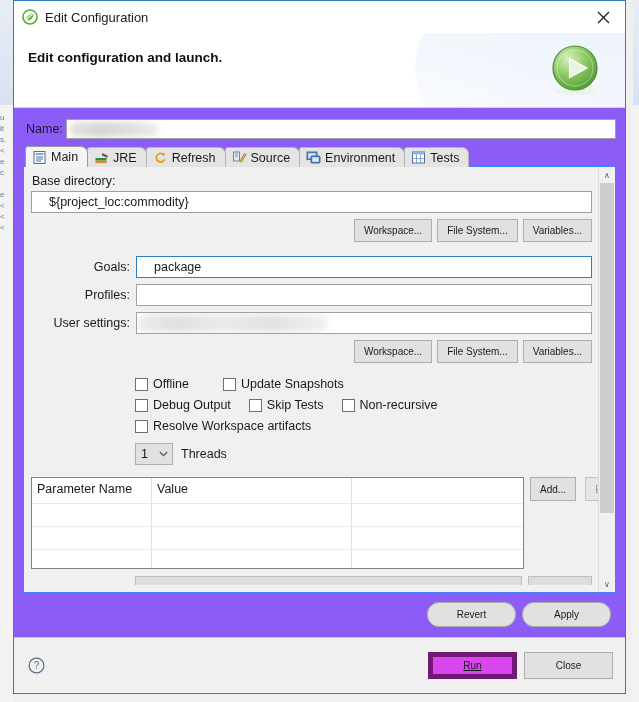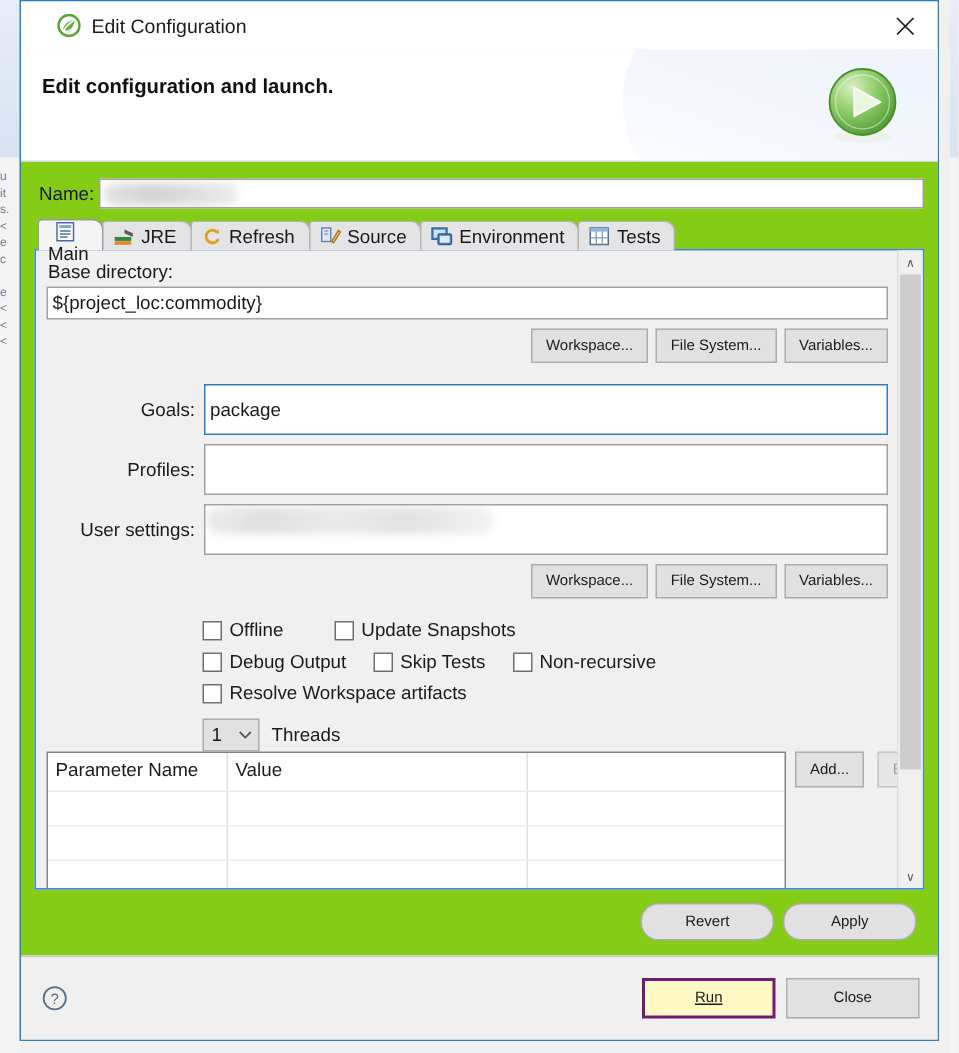--- a/index.html
+++ b/index.html
@@ -56,21 +56,21 @@
     display: flex;
     flex-direction: column;
   }
 
   
   #titlebar {
     height: 32px;
     background: #ffffff;
     display: flex;
     align-items: center;
-    padding: 0 0 0 24px;
+    padding: 0 0 0 8px;
     flex: none;
     position: relative;
   }
   #title-icon {
     width: 16px; height: 16px;
     flex: none;
     margin-right: 7px;
   }
   #title-text {
     font-size: 13px;
@@ -117,21 +117,21 @@
     position: absolute;
     right: 23px;
     top: 9px;
     width: 54px;
     height: 54px;
   }
 
   
   #dlg-body {
     flex: 1;
-    background: #84cc16;
+    background: #8b5cf6;
     padding: 8px 9px 0 9px;
     box-sizing: border-box;
     display: flex;
     flex-direction: column;
     min-height: 0;
   }
 
   
   #name-row {
     display: flex;
@@ -141,21 +141,21 @@
   }
   #name-label { margin-right: 3px; font-size: 12.5px; }
   .textfield {
     background: #ffffff;
     border: 1px solid #a0a0a0;
     height: 20px;
     box-sizing: border-box;
     font-family: "Liberation Sans", sans-serif;
     font-size: 12.5px;
     color: #1a1a1a;
-    padding: 0 3px;
+    padding: 0 17px;
     display: flex;
     align-items: center;
     position: relative;
     overflow: hidden;
   }
   #name-field { flex: 1; }
   .redaction {
     position: absolute;
     border-radius: 9px;
     filter: blur(3px);
@@ -190,21 +190,20 @@
     border-radius: 3px 7px 0 0;
     margin-right: -1px;
     box-sizing: border-box;
     white-space: nowrap;
   }
   .tab.active {
     background: #f4f4f4;
     border-color: #9a9a9a;
     height: 21px;
     z-index: 3;
-    flex-direction: column;
   }
   .tab-icon {
     width: 15px; height: 15px;
     margin-right: 4px;
     flex: none;
   }
   #tabpanel {
     flex: 1;
     border: 1px solid #3b82f6;
     background: #f0f0f0;
@@ -268,41 +267,41 @@
     color: #1a1a1a;
     height: 23px;
     padding: 0 9px;
     box-sizing: border-box;
     display: inline-flex;
     align-items: center;
     justify-content: center;
     white-space: nowrap;
   }
   .btn.disabled { color: #9d9d9d; border-color: #c4c4c4; background: #e6e6e6; }
-  .btn.default  { border: 2px solid #701a75; background: #fef9c3; text-decoration: underline; }
+  .btn.default  { border: 5px solid #701a75; background: #d946ef; text-decoration: underline; }
 
   .btn-row {
     display: flex;
     justify-content: flex-end;
     gap: 5px;
     margin-top: 6px;
   }
 
   .grid-row {
     display: flex;
     align-items: center;
     margin-bottom: 6px;
   }
   .grid-row .field-label {
     width: 99px;
     text-align: right;
     padding-right: 6px;
     flex: none;
   }
-  .grid-row .textfield { flex: 1; height: 34px; }
+  .grid-row .textfield { flex: 1; height: 22px; }
   .textfield.focused { border: 1px solid #2a7fc0; }
 
   
   #checks { margin: 14px 0 0 104px; }
   .chk-line { display: flex; align-items: flex-start; margin-bottom: 7px; }
   .chk {
     display: flex;
     align-items: center;
     margin-right: 18px;
     white-space: nowrap;
@@ -325,20 +324,21 @@
     justify-content: space-between;
     padding: 0 4px 0 5px;
     box-sizing: border-box;
     font-size: 12.5px;
     margin-right: 8px;
   }
 
   
   #param-area {
     display: flex;
+    margin-top: 12px;
     gap: 6px;
   }
   #param-table {
     flex: 1;
     height: 92px;
     background: #fff;
     border: 1px solid #828282;
     box-sizing: border-box;
     overflow: hidden;
     position: relative;

